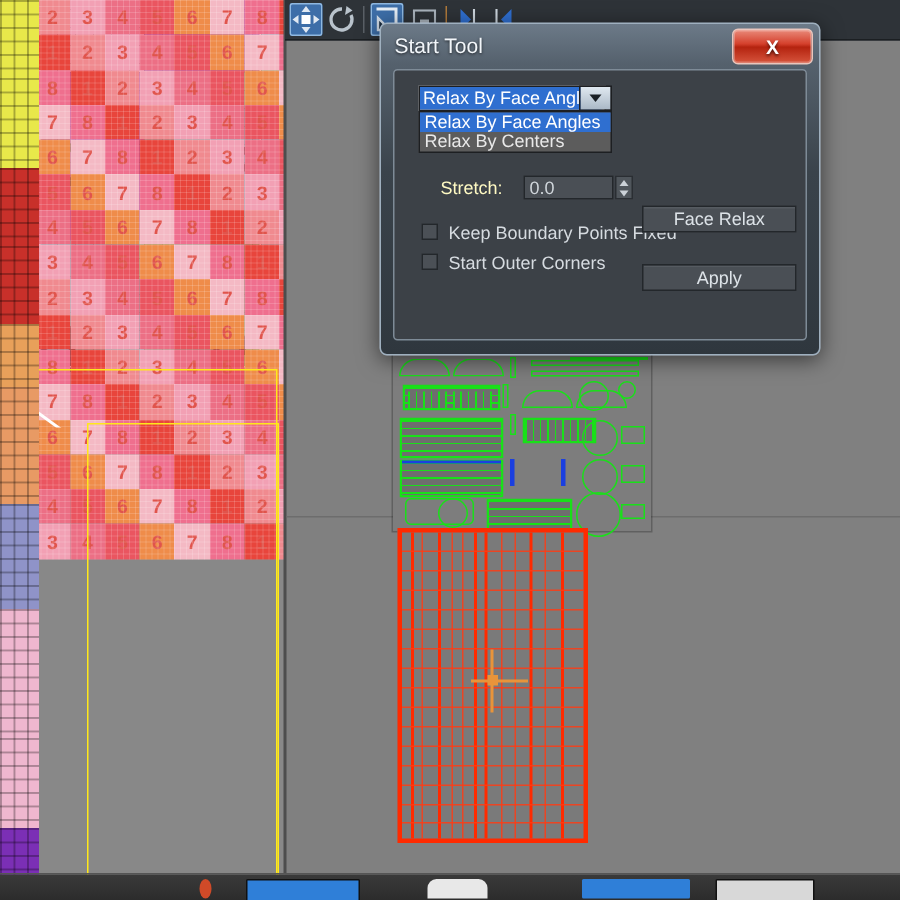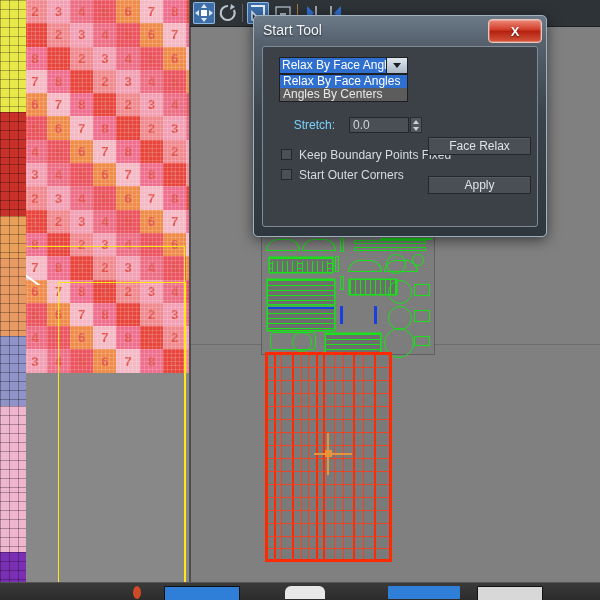--- a/index.html
+++ b/index.html
@@ -79,21 +79,21 @@
               background:#2f6fd0;color:#fff;font-size:12px;white-space:nowrap;}
   #combo-caret{position:absolute;left:123px;top:10px;width:22px;height:17px;box-sizing:border-box;
        background:linear-gradient(to bottom,#dfe8f0,#aab8c6);border:1px solid #1d1f22;
        display:flex;align-items:center;justify-content:center;}
   #combo-list{position:absolute;left:16px;top:27px;width:129px;
               background:#5c5c5c;border:1px solid #1d1f22;box-sizing:border-box;}
   #combo-list .it{height:13px;line-height:13px;padding:0 3px;font-size:12px;color:#e9e9e9;white-space:nowrap;}
   #combo-list .it.sel{background:#2f6fd0;color:#fff;}
 
   #stretch-row{position:absolute;left:40px;top:70px;width:200px;height:18px;}
-  #stretch-label{position:absolute;right:168px;top:1px;font-size:12px;color:#7dd3fc;white-space:nowrap;}
+  #stretch-label{position:absolute;right:168px;top:1px;font-size:12px;color:#fef9c3;white-space:nowrap;}
   #stretch-field{position:absolute;left:46px;top:0;width:60px;height:16px;box-sizing:border-box;
      background:#4a4f55;border:1px solid #23272b;color:#cfd5da;font-size:12px;padding:0 3px;line-height:14px;}
   #stretch-spin{position:absolute;left:107px;top:0;width:12px;height:16px;box-sizing:border-box;
      background:#50565c;border:1px solid #2a2e33;display:flex;flex-direction:column;
      align-items:center;justify-content:space-around;}
   .spin-a{width:0;height:0;border-left:3px solid transparent;border-right:3px solid transparent;}
   .spin-up{border-bottom:4px solid #ccd2d8;}
   .spin-dn{border-top:4px solid #ccd2d8;}
 
   .cbrow{position:absolute;left:18px;font-size:12px;color:#d6dbe0;height:14px;line-height:14px;}
@@ -462,21 +462,21 @@
   <div id="dlg-body">
 
     <div id="combo">
       <div id="combo-text">Relax By Face Angles</div>
     </div>
     <div id="combo-caret">
       <span style="width:0;height:0;border-left:4px solid transparent;border-right:4px solid transparent;border-top:5px solid #1a2026;"></span>
     </div>
     <div id="combo-list">
       <div class="it sel">Relax By Face Angles</div>
-      <div class="it">Angles By Centers</div>
+      <div class="it">Relax By Centers</div>
     </div>
 
     <div id="stretch-row">
       <div id="stretch-label">Stretch:</div>
       <div id="stretch-field">0.0</div>
       <div id="stretch-spin">
         <span class="spin-a spin-up"></span>
         <span class="spin-a spin-dn"></span>
       </div>
     </div>

